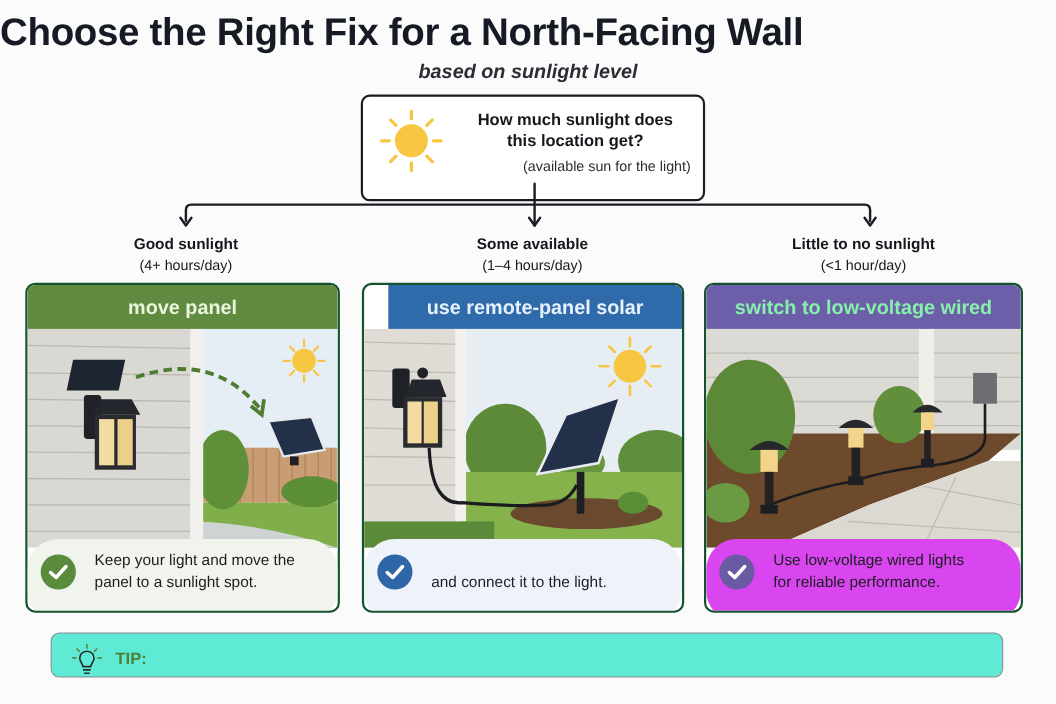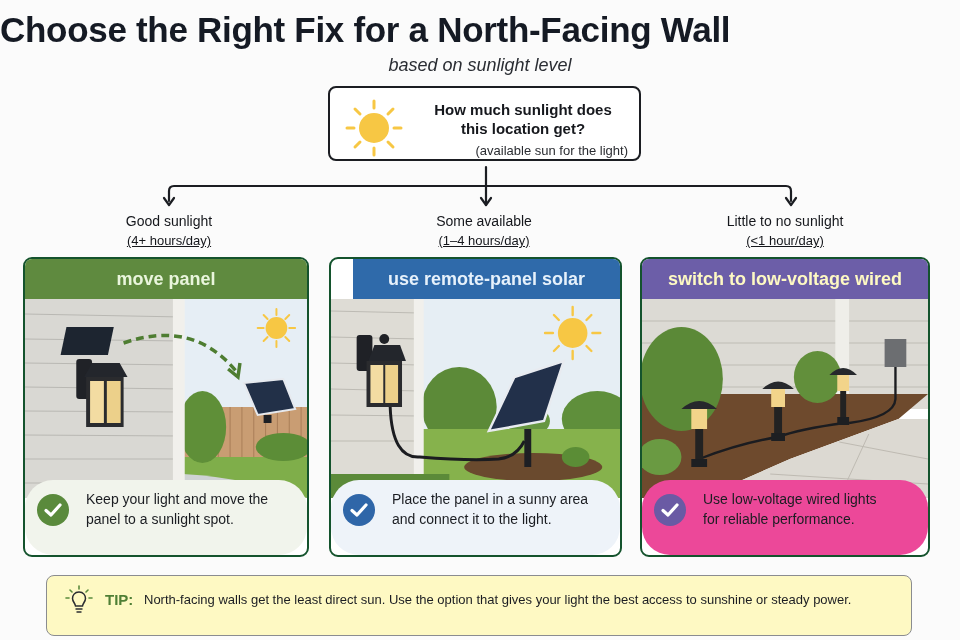--- a/index.html
+++ b/index.html
@@ -1,41 +1,41 @@
 <!DOCTYPE html>
 <html><head>
 <meta charset="utf-8">
 <style>
   * { box-sizing: border-box; margin: 0; padding: 0; }
   html, body { width: 960px; height: 640px; background: #fbfbfb; overflow: hidden; }
   body { font-family: "Liberation Sans", "DejaVu Sans", sans-serif; color: #161a22; position: relative; }
 
   .title { position: absolute; left: 0; top: 10px; width: 960px; text-align: left; font-size: 35px; font-weight: bold; color: #151a24; letter-spacing: -0.3px; }
-  .subtitle { position: absolute; left: 0; top: 55px; width: 960px; text-align: center; font-size: 18px; font-style: italic; color: #2a2d33; }
-
-  .question-box { position: absolute; left: 328px; top: 86px; width: 313px; height: 75px; border: 2px solid #1b1d22; border-radius: 8px; background: #fff; }
+  .subtitle { position: absolute; left: 0; top: 55px; width: 960px; text-align: center; font-size: 18px; font-style: italic; color: #2a2d33; font-weight: bold; }
+
+  .question-box { position: absolute; left: 328px; top: 86px; width: 313px; height: 97px; border: 2px solid #1b1d22; border-radius: 8px; background: #fff; }
   .question-sun { position: absolute; left: 14px; top: 10px; width: 60px; height: 60px; }
   .question-main { position: absolute; left: 88px; top: 12px; width: 210px; text-align: center; font-size: 15px; font-weight: bold; line-height: 19px; color: #16181d; }
   .question-sub { position: absolute; left: 88px; top: 55px; width: 210px; text-align: right; font-size: 13px; color: #2a2c31; }
 
   .connectors { position: absolute; left: 0; top: 0; width: 960px; height: 260px; pointer-events: none; }
 
   .branch-label { position: absolute; top: 211px; width: 220px; text-align: center; font-size: 14px; line-height: 20px; color: #15171c; }
-  .branch-label .bl-main { font-weight: normal; display: block; }
-  .branch-label .bl-sub { display: block; font-size: 13px; text-decoration: underline; }
+  .branch-label .bl-main { font-weight: bold; display: block; }
+  .branch-label .bl-sub { display: block; font-size: 13px; }
 
   .card { position: absolute; top: 257px; width: 290px; height: 300px; border: 2px solid #14532d; border-radius: 9px; overflow: hidden; background: #fff; }
   .card-header { height: 40px; line-height: 40px; text-align: center; font-size: 18px; font-weight: bold; color: #eef6e8; }
   .card-illustration { position: absolute; left: 0; top: 40px; width: 100%; height: 199px; overflow: hidden; }
-  .card-footer { position: absolute; left: 0; top: 221px; width: 100%; height: 75px; border-radius: 28px; }
+  .card-footer { position: absolute; left: 0; top: 231px; width: 100%; height: 75px; border-radius: 28px; }
   .check { position: absolute; left: 12px; top: 14px; width: 32px; height: 32px; border-radius: 50%; }
   .check svg { position: absolute; left: 0; top: 0; }
   .footer-text { position: absolute; left: 61px; top: 9px; font-size: 14px; line-height: 20px; color: #1b1d22; width: 220px; }
 
-  .tip-box { position: absolute; left: 46px; top: 575px; width: 866px; height: 61px; border: 1.5px solid #8a8c90; border-radius: 8px; background: #fef9c3; }
+  .tip-box { position: absolute; left: 46px; top: 575px; width: 866px; height: 41px; border: 1.5px solid #8a8c90; border-radius: 8px; background: #5eead4; }
   .tip-icon { position: absolute; left: 18px; top: 9px; width: 28px; height: 30px; }
   .tip-label { position: absolute; left: 58px; top: 15px; font-size: 15px; font-weight: bold; color: #4f7f35; }
   .tip-text { position: absolute; left: 97px; top: 16px; font-size: 13px; color: #1b1d22; white-space: nowrap; }
 </style>
 </head>
 <body>
 
 <div class="title">Choose the Right Fix for a North-Facing Wall</div>
 <div class="subtitle">based on sunlight level</div>
 
@@ -210,28 +210,28 @@
     <path d="M186 78 L236 62 L216 122 L160 132 Z" fill="#22304a" stroke="#e8ebf0" stroke-width="2.4"></path>
     <rect x="196" y="130" width="7" height="38" fill="#1d1f24"></rect>
   </svg>
   <div class="card-footer" style="background:#eef3f9;">
     <div class="check" style="background:#2f66a8;">
       <svg width="32" height="32" viewBox="0 0 32 32">
           <path d="M9 16.5 L14 21 L23 11" stroke="#fff" stroke-width="3.2" fill="none" stroke-linecap="round" stroke-linejoin="round"></path>
         </svg>
     </div>
     <div class="footer-text">
-      <span>Place the panel in a sunny area</span><br>
+      <br>
       <span>and connect it to the light.</span>
     </div>
   </div>
 </div>
 
 <div class="card" style="left:640px;width:290px;">
-  <div class="card-header" style="background:#6c5ea8;color:#fef9c3;">switch to low-voltage wired</div>
+  <div class="card-header" style="background:#6c5ea8;color:#86efac;">switch to low-voltage wired</div>
   <svg class="card-illustration" viewBox="0 0 290 199" preserveAspectRatio="none">
 
     <rect x="0" y="0" width="290" height="110" fill="#dcdad4"></rect>
     <g stroke="#bdbbb4" stroke-width="1.2">
       <line x1="0" y1="22" x2="290" y2="22"></line>
         <line x1="0" y1="44" x2="290" y2="44"></line>
       <line x1="0" y1="66" x2="290" y2="66"></line>
         <line x1="0" y1="88" x2="290" y2="88"></line>
     </g>
     <rect x="196" y="0" width="14" height="110" fill="#efeee9"></rect>
@@ -265,21 +265,21 @@
       <rect x="134" y="108" width="8" height="32" fill="#222"></rect>
       <rect x="131" y="134" width="14" height="8" fill="#1d1f22"></rect>
     </g>
     <g>
       <path d="M190 76 Q204 62 218 76 Z" fill="#26282c"></path>
       <rect x="198" y="76" width="12" height="16" fill="#f2d48a"></rect>
       <rect x="201" y="92" width="6" height="30" fill="#222"></rect>
       <rect x="198" y="118" width="12" height="8" fill="#1d1f22"></rect>
     </g>
   </svg>
-  <div class="card-footer" style="background:#ec4899;">
+  <div class="card-footer" style="background:#d946ef;">
     <div class="check" style="background:#6a5aa4;">
       <svg width="32" height="32" viewBox="0 0 32 32">
           <path d="M9 16.5 L14 21 L23 11" stroke="#fff" stroke-width="3.2" fill="none" stroke-linecap="round" stroke-linejoin="round"></path>
         </svg>
     </div>
     <div class="footer-text">
       <span>Use low-voltage wired lights</span><br>
       <span>for reliable performance.</span>
     </div>
   </div>
@@ -292,14 +292,13 @@
       <line x1="5" y1="5" x2="7" y2="7"></line>
       <line x1="23" y1="5" x2="21" y2="7"></line>
       <line x1="1" y1="13" x2="4" y2="13"></line>
       <line x1="24" y1="13" x2="27" y2="13"></line>
     </g>
     <path d="M14 7 C9.5 7 7.5 10.5 7.5 13.5 C7.5 16.5 10 18 10.5 21 L17.5 21 C18 18 20.5 16.5 20.5 13.5 C20.5 10.5 18.5 7 14 7 Z" fill="none" stroke="#2a2c30" stroke-width="1.5"></path>
     <line x1="10.5" y1="24" x2="17.5" y2="24" stroke="#2a2c30" stroke-width="1.5"></line>
     <line x1="11.5" y1="27" x2="16.5" y2="27" stroke="#2a2c30" stroke-width="1.5"></line>
   </svg>
   <span class="tip-label">TIP:</span>
-  <span class="tip-text">North-facing walls get the least direct sun. Use the option that gives your light the best access to sunshine or steady power.</span>
 </div>
 
 </body></html>

